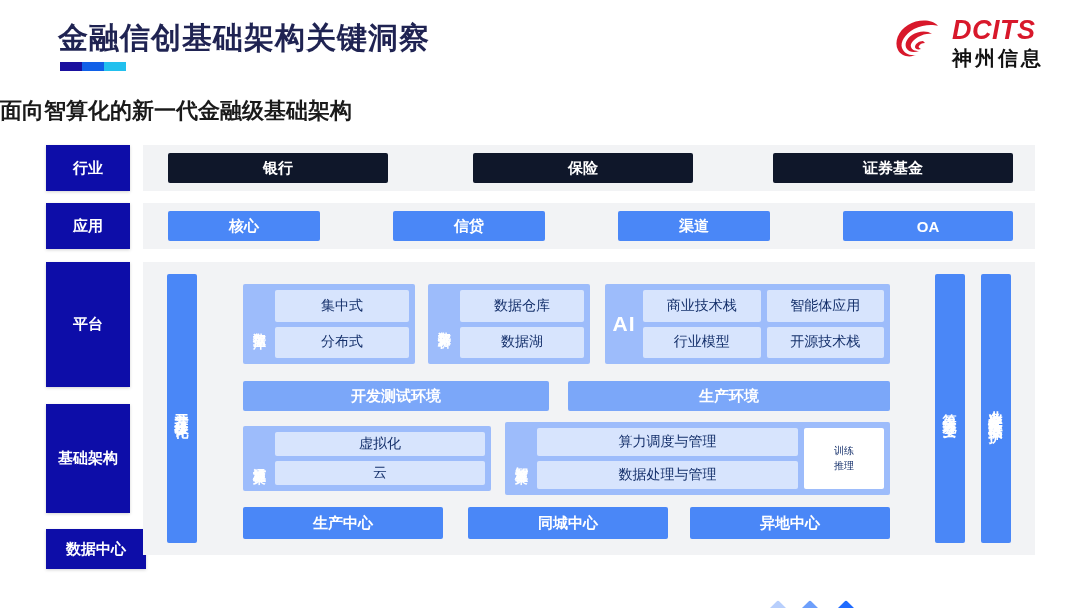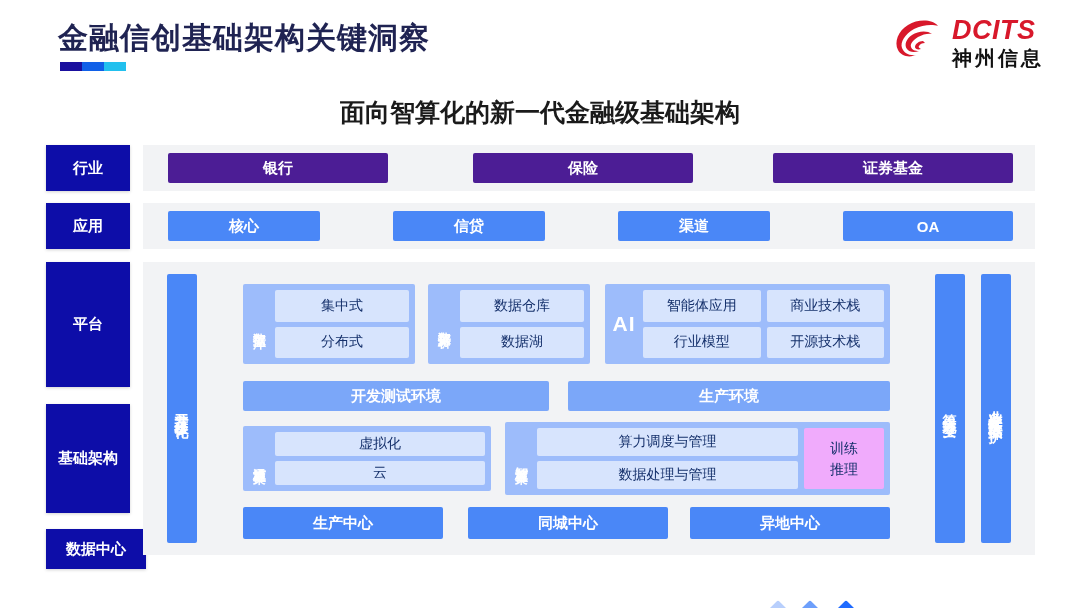--- a/index.html
+++ b/index.html
@@ -29,42 +29,42 @@
   .ul-b { width: 22px; background: #1060E8; }
   .ul-c { width: 22px; background: #22C0EE; }
 
   .logo { position: absolute; right: 36px; top: 16px; display: flex; align-items: center; gap: 8px; }
   .logo-mark { width: 52px; height: 52px; }
   .logo-text { display: flex; flex-direction: column; justify-content: center; line-height: 1; }
   .logo-en { font-size: 27px; font-weight: bold; color: #D8182B; font-style: italic; letter-spacing: 0.5px; }
   .logo-cn { font-size: 20px; font-weight: bold; color: #111; letter-spacing: 3px; margin-top: 4px; }
 
   
-  .subtitle { position: absolute; left: 0; top: 96px; width: 1080px; text-align: center; font-size: 25px; font-weight: bold; color: #1A1A1A; }
+  .subtitle { position: absolute; left: 0; top: 96px; width: 1080px; font-size: 22px; font-weight: bold; color: #1A1A1A; }
 
   
   .lbl { position: absolute; background: #0D0DA8; color: #fff; font-weight: bold; font-size: 15px;
          display: flex; align-items: center; justify-content: center; box-shadow: 0 1px 3px rgba(0,0,0,.18); }
   .lbl-hangye { left: 46px; top: 145px; width: 84px; height: 46px; }
   .lbl-yingyong { left: 46px; top: 203px; width: 84px; height: 46px; }
   .lbl-pingtai { left: 46px; top: 262px; width: 84px; height: 125px; }
   .lbl-jichu { left: 46px; top: 404px; width: 84px; height: 109px; }
   .lbl-shuju { left: 46px; top: 529px; width: 100px; height: 40px; }
 
   
   .panel { position: absolute; background: #F2F3F5; }
   .p-industry { left: 143px; top: 145px; width: 892px; height: 46px; }
   .p-app      { left: 143px; top: 203px; width: 892px; height: 46px; }
   .p-platform { left: 143px; top: 262px; width: 892px; height: 293px; }
 
   .chip { position: absolute; display: flex; align-items: center; justify-content: center;
           color: #fff; font-weight: bold; border-radius: 2px; }
 
   
-  .ind { background: #4c1d95; height: 30px; top: 8px; font-size: 15px; }
+  .ind { background: #0f172a; height: 30px; top: 8px; font-size: 15px; }
   .ind1 { left: 25px; width: 220px; }
   .ind2 { left: 330px; width: 220px; }
   .ind3 { left: 630px; width: 240px; }
 
   
   .app { background: #4A87F7; height: 30px; top: 8px; font-size: 15px; }
   .app1 { left: 25px; width: 152px; }
   .app2 { left: 250px; width: 152px; }
   .app3 { left: 475px; width: 152px; }
   .app4 { left: 700px; width: 170px; }
@@ -93,21 +93,21 @@
 
   .envbar { position: absolute; height: 30px; background: #7BA7F9; color: #fff; font-weight: bold;
             font-size: 15px; display: flex; align-items: center; justify-content: center; border-radius: 2px; }
   .env1 { left: 100px; top: 119px; width: 306px; }
   .env2 { left: 425px; top: 119px; width: 322px; }
 
   .g-gen { left: 100px; top: 164px; width: 248px; height: 65px; }
   .g-int { left: 362px; top: 160px; width: 385px; height: 73px; }
   .int-inner { display: flex; gap: 6px; flex: 1; height: 100%; }
   .int-stack { display: flex; flex-direction: column; gap: 5px; flex: 1; }
-  .int-side { background: #f0abfc; color: #15306B; font-size: 14px; width: 80px; flex: 0 0 80px;
+  .int-side { background: #ffffff; color: #15306B; font-size: 10px; width: 80px; flex: 0 0 80px;
               display: flex; flex-direction: column; align-items: center; justify-content: center;
               border-radius: 2px; line-height: 1.45; }
 
   .dcbar { position: absolute; height: 32px; background: #4A87F7; color: #fff; font-weight: bold;
            font-size: 15px; display: flex; align-items: center; justify-content: center; border-radius: 2px; top: 245px; }
   .dc1 { left: 100px; width: 200px; }
   .dc2 { left: 325px; width: 200px; }
   .dc3 { left: 547px; width: 200px; }
 </style>
 </head>
@@ -185,22 +185,22 @@
       <span class="gcol">
         <span class="gcell">数据仓库</span>
         <span class="gcell">数据湖</span>
       </span>
     </div>
 
     <div class="group g-ai">
       <span class="glabel ai-lbl">AI</span>
       <span class="gcol">
         <span class="grow2">
+          <span class="gcell">商业技术栈</span>
           <span class="gcell">智能体应用</span>
-          <span class="gcell">商业技术栈</span>
         </span>
         <span class="grow2">
           <span class="gcell">行业模型</span>
           <span class="gcell">开源技术栈</span>
         </span>
       </span>
     </div>
 
     <div class="envbar env1">开发测试环境</div>
     <div class="envbar env2">生产环境</div>

